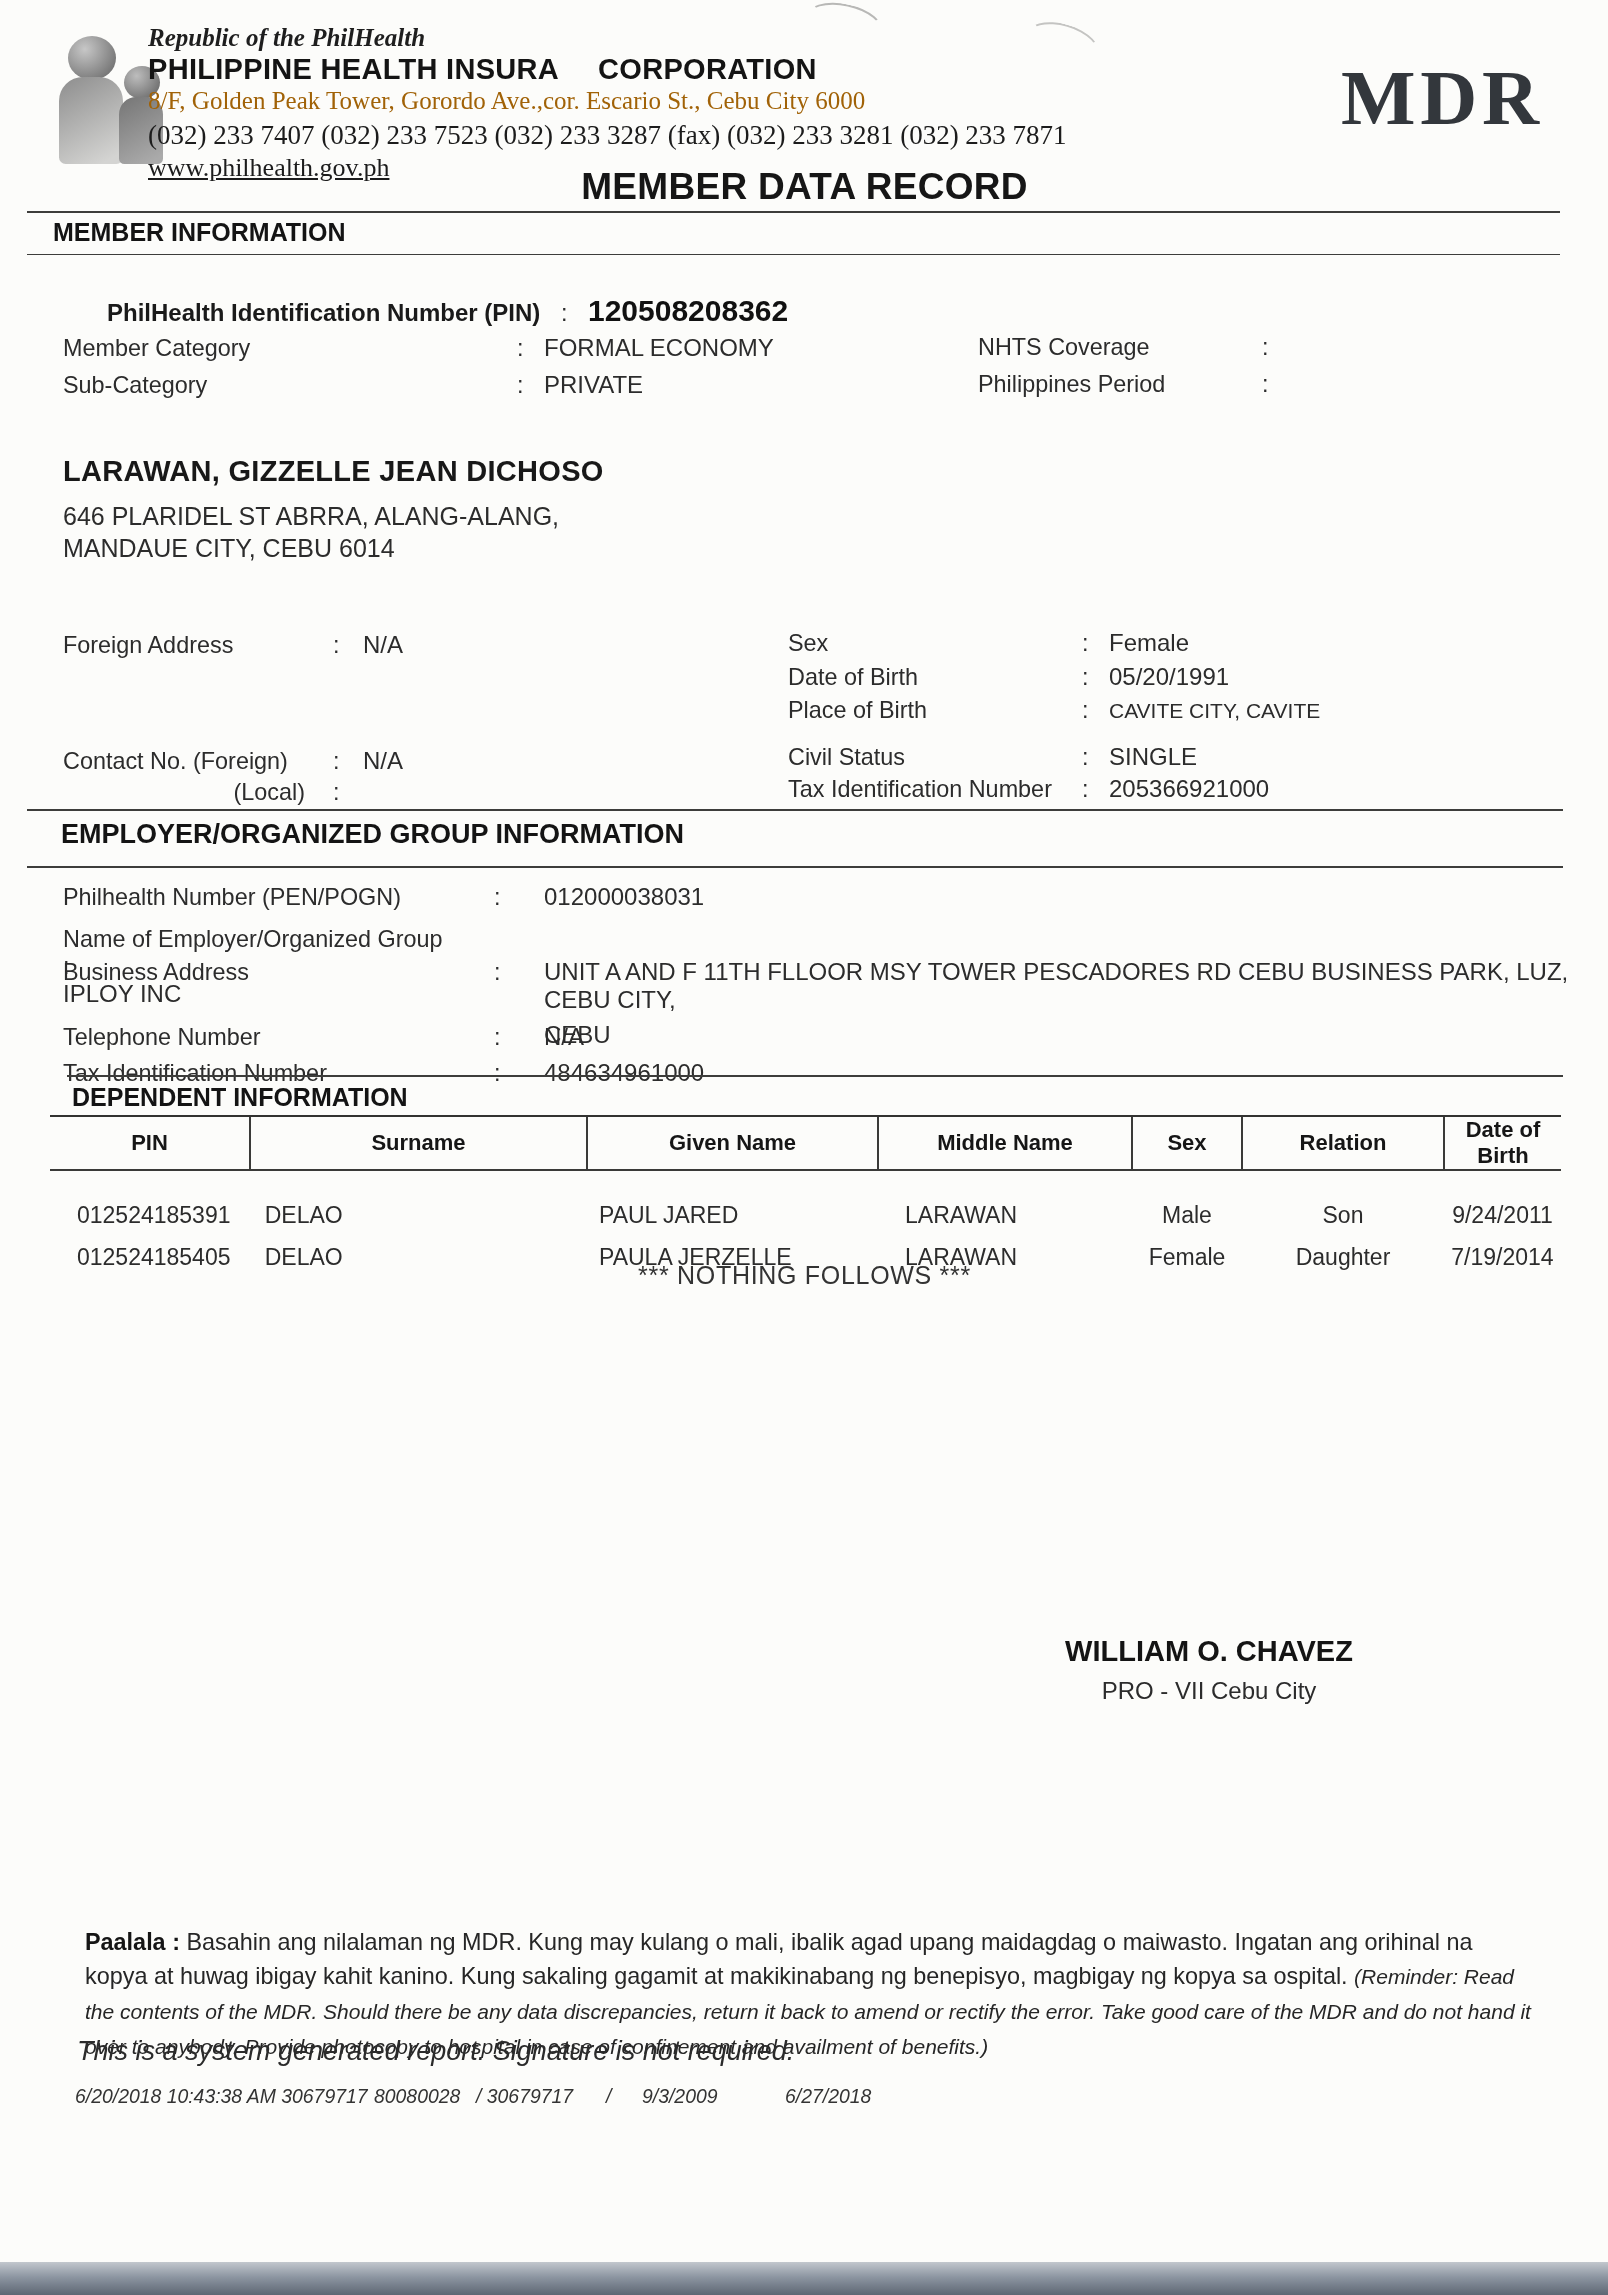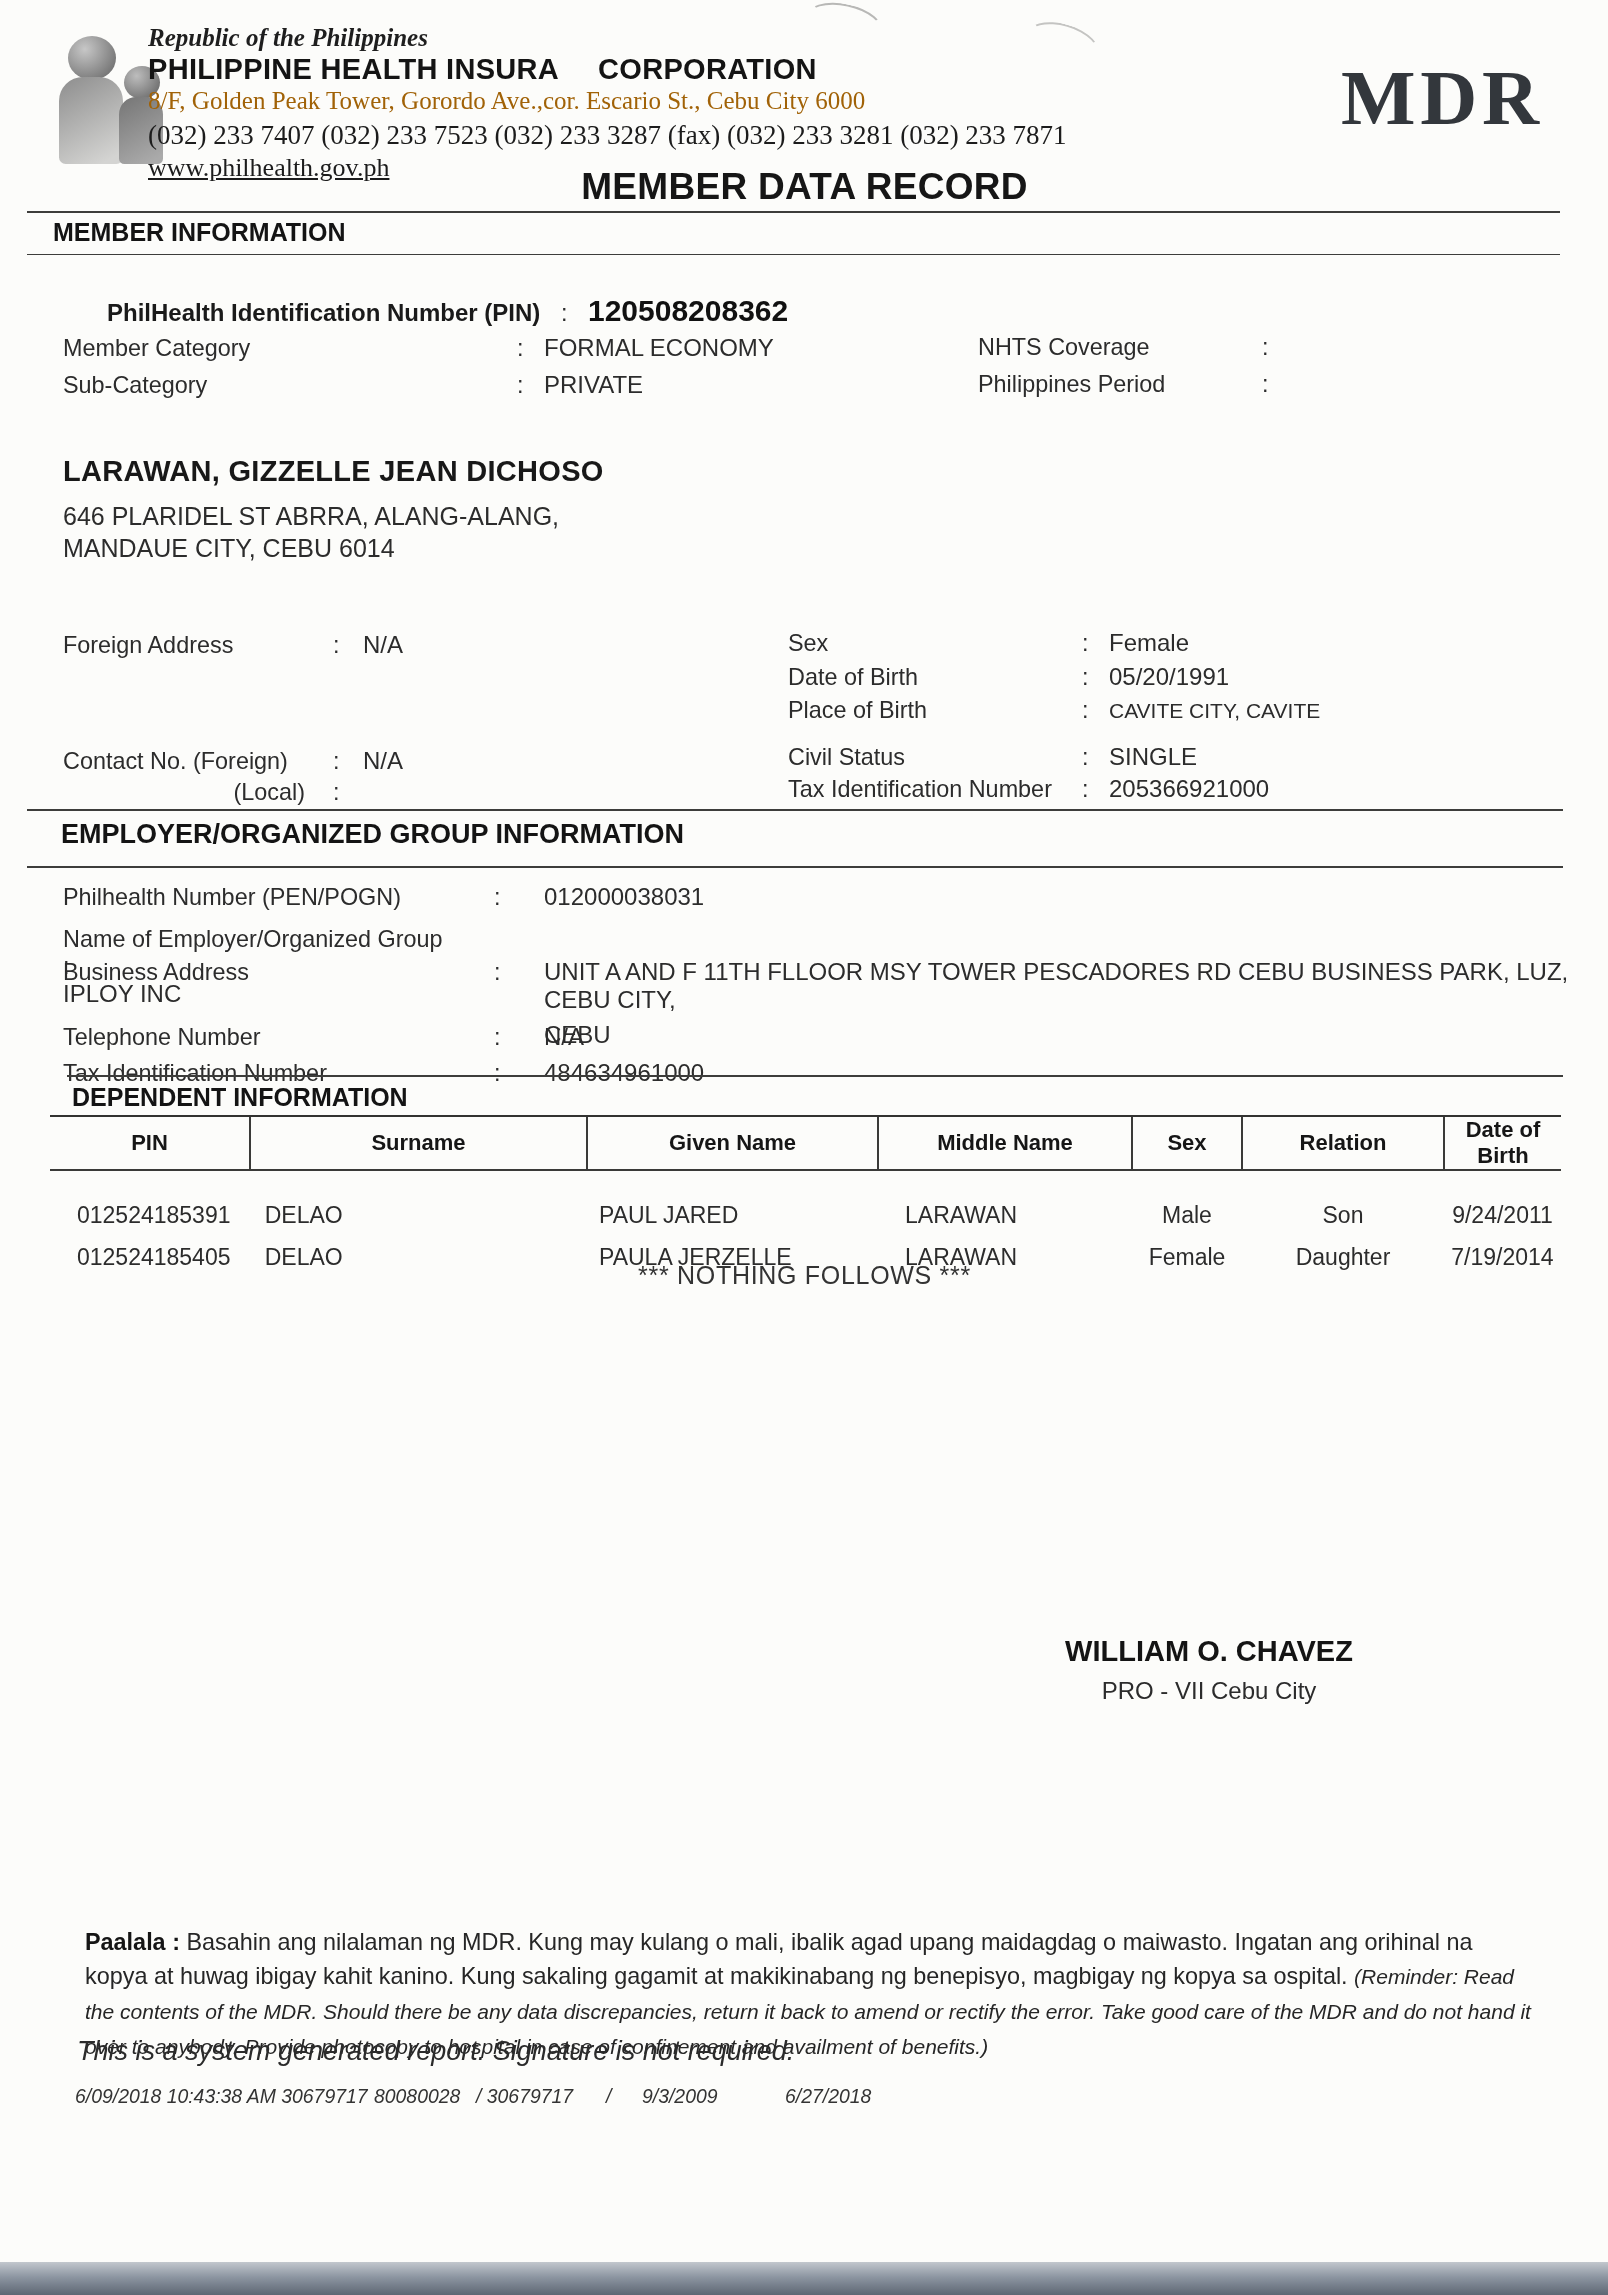--- a/index.html
+++ b/index.html
@@ -129,21 +129,21 @@
 <div class="page">
 
   <div class="abs logo">
     <div class="head-big"></div>
     <div class="body-big"></div>
     <div class="head-sm"></div>
     <div class="body-sm"></div>
   </div>
 
   <div class="abs hdr-text">
-    <div class="republic">Republic of the Philippines</div>
+    <div class="republic">Republic of the PhilHealth</div>
     <div class="corpname"><span>PHILIPPINE HEALTH INSURA</span><span class="gap"></span><span>CORPORATION</span></div>
     <div class="corpaddr">8/F, Golden Peak Tower, Gorordo Ave.,cor. Escario St., Cebu City 6000</div>
     <div class="corpphone">(032) 233 7407 (032) 233 7523 (032) 233 3287 (fax) (032) 233 3281 (032) 233 7871</div>
     <div class="corpweb">www.philhealth.gov.ph</div>
   </div>
 
   <div class="abs mdr-mark">MDR</div>
   <div class="abs arc1"></div>
   <div class="abs arc2"></div>
 
@@ -310,21 +310,21 @@
     <div class="sig-office">PRO - VII Cebu City</div>
   </div>
 
   <div class="abs paalala">
     <span class="lead">Paalala :</span>
     <span>Basahin ang nilalaman ng MDR. Kung may kulang o mali, ibalik agad upang maidagdag o maiwasto. Ingatan ang orihinal na kopya at huwag ibigay kahit kanino. Kung sakaling gagamit at makikinabang ng benepisyo, magbigay ng kopya sa ospital.</span>
     <span class="rem">(Reminder: Read the contents of the MDR. Should there be any data discrepancies, return it back to amend or rectify the error. Take good care of the MDR and do not hand it over to anybody. Provide photocopy to hospital in case of confinement and availment of benefits.)</span>
   </div>
   <div class="abs sys-note">This is a system generated report.  Signature is not required.</div>
 
-  <div class="abs meta" style="left:75px;">6/09/2018  10:43:38 AM 30679717</div>
+  <div class="abs meta" style="left:75px;">6/20/2018  10:43:38 AM 30679717</div>
   <div class="abs meta" style="left:374px;">80080028</div>
   <div class="abs meta" style="left:476px;">/ 30679717</div>
   <div class="abs meta" style="left:606px;">/</div>
   <div class="abs meta" style="left:642px;">9/3/2009</div>
   <div class="abs meta" style="left:785px;">6/27/2018</div>
 
   <div class="abs bottom-edge"></div>
 </div>
 
 

